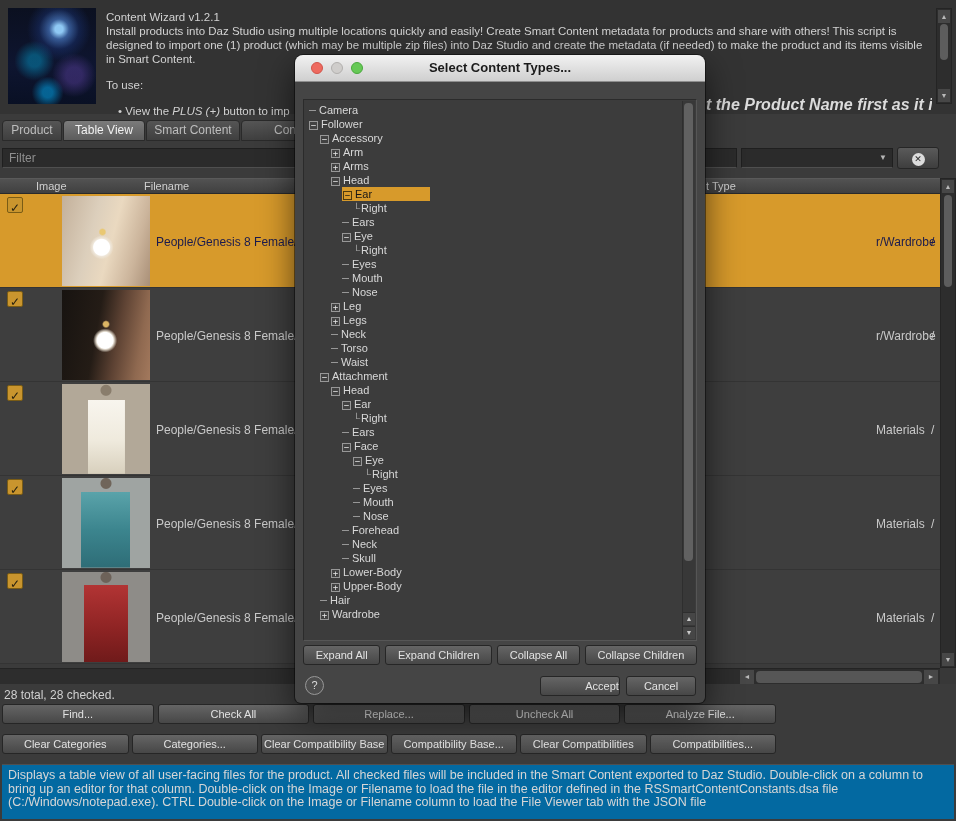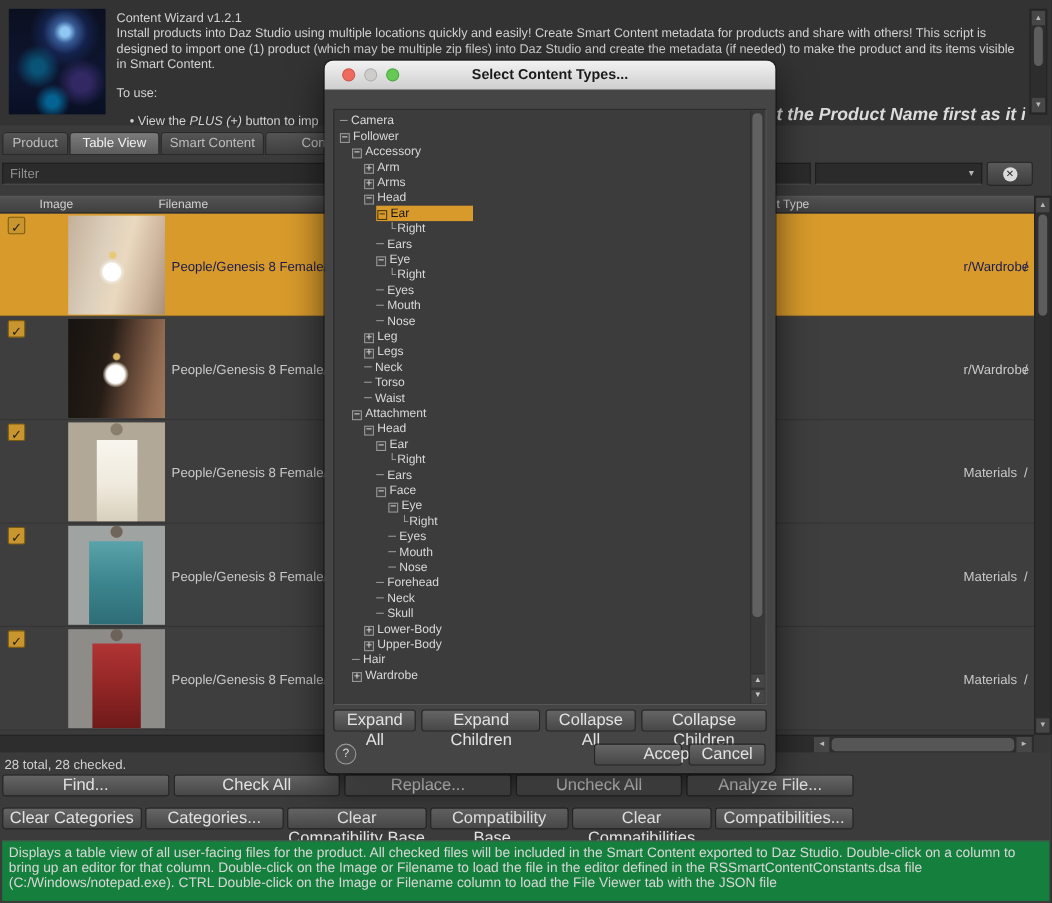--- a/index.html
+++ b/index.html
@@ -94,23 +94,23 @@
   .t-dress-red{background-color:#8e8c88;background-image:
     radial-gradient(circle at 50% 6%, #6d6259 0 5px, transparent 6px),
     linear-gradient(#b23434 0%,#8f2424 55%,#6f1a1a 100%);
     background-size:100% 100%,50% 86%;background-position:0 0,50% 100%;background-repeat:no-repeat;}
 
   
   .status{position:absolute;left:4px;top:688px;font-size:12px;color:#d0d0d0;}
   .actions{position:absolute;left:2px;width:774px;height:20px;display:flex;gap:4px;}
   .a1{top:704px;} .a2{top:734px;gap:3px;}
   .btn{background:linear-gradient(#656565,#474747);border:1px solid #262626;border-radius:3px;
-    color:#e2e2e2;font-size:15px;text-align:center;line-height:18px;height:20px;box-sizing:border-box;}
+    color:#e2e2e2;font-size:11px;text-align:center;line-height:18px;height:20px;box-sizing:border-box;}
   .actions .btn{flex:1;}
-  .help-panel{position:absolute;left:2px;top:764px;width:952px;height:55px;background:#15803d;
+  .help-panel{position:absolute;left:2px;top:764px;width:952px;height:55px;background:#0369a1;
     border-top:1px solid #4f4f4f;color:#d6d6d6;font-size:12.5px;line-height:13.5px;
     padding:4px 6px;box-sizing:border-box;}
 
   
   .dialog{position:absolute;left:295px;top:55px;width:410px;height:648px;background:#454545;
     border-radius:8px 8px 6px 6px;z-index:10;
     box-shadow:0 12px 34px rgba(0,0,0,.6), 0 0 0 1px rgba(0,0,0,.45);}
   .dlg-titlebar{position:relative;height:26px;background:linear-gradient(#f2f2f2,#cfcfcf);
     border-radius:8px 8px 0 0;border-bottom:1px solid #8e8e8e;}
   .light{position:absolute;top:7px;width:12px;height:12px;border-radius:50%;box-sizing:border-box;}

